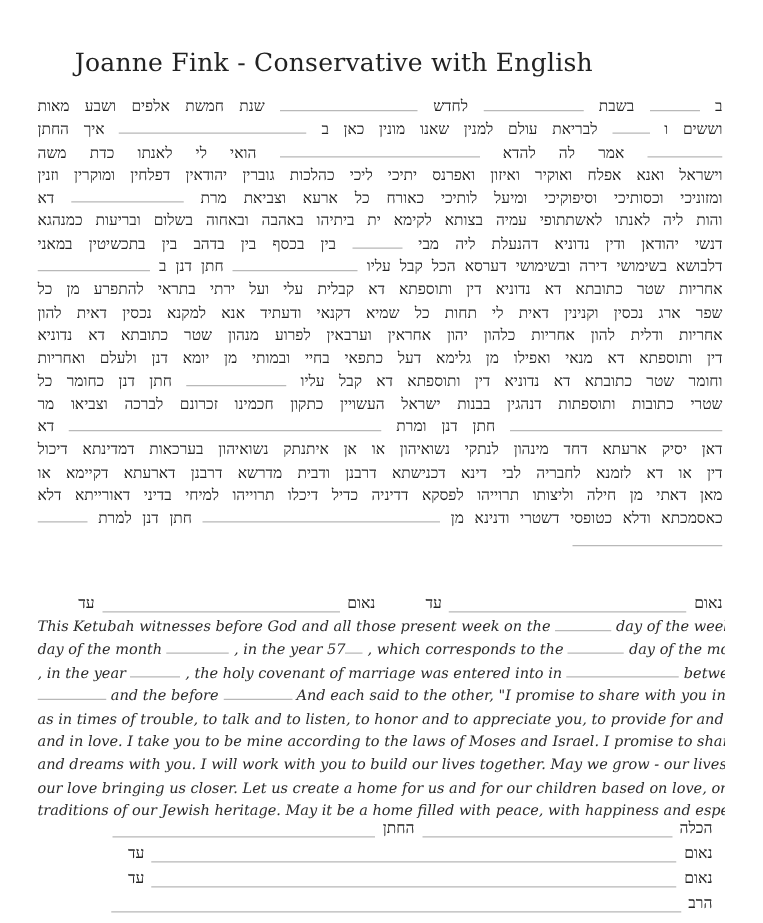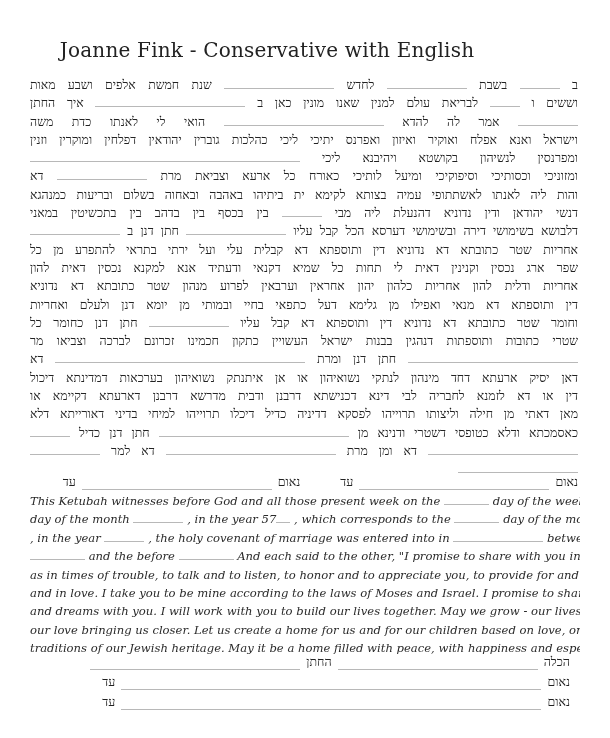--- a/index.html
+++ b/index.html
@@ -36,37 +36,35 @@
 </head>
 <body>
 
 <div class="title">Joanne Fink - Conservative with English</div>
 
 <div class="heb" id="heb" style="top:76px;">
     <div class="hl"><span> ב </span><span class="blank" style="width: 40px;"></span><span> בשבת </span><span class="blank" style="width: 80px;"></span><span> לחדש </span><span class="blank" style="width: 110px;"></span><span> שנת חמשת אלפים ושבע מאות </span></div>
     <div class="hl"><span> וששים ו </span><span class="blank" style="width: 30px;"></span><span> לבריאת עולם למנין שאנו מונין כאן ב </span><span class="blank" style="width: 150px;"></span><span> איך החתן </span></div>
     <div class="hl"><span class="blank" style="width: 60px;"></span><span> אמר לה להדא </span><span class="blank" style="width: 160px;"></span><span> הואי לי לאנתו כדת משה </span></div>
     <div class="hl"><span> וישראל ואנא אפלח ואוקיר ואיזון ואפרנס יתיכי ליכי כהלכות גוברין יהודאין דפלחין ומוקרין וזנין </span></div>
-    <div class="hl"><span> ומפרנסין לנשיהון בקושטא ויהיבנא ליכי </span><span class="blank" style="width: 270px;"></span></div>
     <div class="hl"><span> ומזוניכי וכסותיכי וסיפוקיכי ומיעל לותיכי כאורח כל ארעא וצביאת מרת </span><span class="blank" style="width: 90px;"></span><span> דא </span></div>
     <div class="hl"><span> והות ליה לאנתו לאשתתופי עמיה בצותא לקימא ית ביתיהו באהבה ובאחוה בשלום ובריעות כמנהגא </span></div>
     <div class="hl"><span> דנשי יהודאן ודין נדוניא דהנעלת ליה מבי </span><span class="blank" style="width: 40px;"></span><span> בין בכסף בין בדהב בין בתכשיטין במאני </span></div>
     <div class="hl"><span> דלבושא בשימושי דירה ובשימושי דערסא הכל קבל עליו </span><span class="blank" style="width: 100px;"></span><span> חתן דנן ב </span><span class="blank" style="width: 90px;"></span></div>
     <div class="hl"><span> אחריות שטר כתובתא דא נדוניא דין ותוספתא דא קבלית עלי ועל ירתי בתראי להתפרע מן כל </span></div>
     <div class="hl"><span> שפר ארג נכסין וקנינין דאית לי תחות כל שמיא דקנאי ודעתיד אנא למקנא נכסין דאית להון </span></div>
     <div class="hl"><span> אחריות ודלית להון אחריות כלהון יהון אחראין וערבאין לפרוע מנהון שטר כתובתא דא נדוניא </span></div>
     <div class="hl"><span> דין ותוספתא דא מנאי ואפילו מן גלימא דעל כתפאי בחיי ובמותי מן יומא דנן ולעלם ואחריות </span></div>
     <div class="hl"><span> וחומר שטר כתובתא דא נדוניא דין ותוספתא דא קבל עליו </span><span class="blank" style="width: 80px;"></span><span> חתן דנן כחומר כל </span></div>
     <div class="hl"><span> שטרי כתובות ותוספתות דנהגין בבנות ישראל העשויין כתקון חכמינו זכרונם לברכה וצביאו מר </span></div>
     <div class="hl"><span class="blank" style="width: 170px;"></span><span> חתן דנן ומרת </span><span class="blank" style="width: 250px;"></span><span> דא </span></div>
     <div class="hl"><span> דאן יסיק ארעתא דחד מינהון לנתקי נשואיהון או אן איתנתק נשואיהון בערכאות דמדינתא דיכול </span></div>
     <div class="hl"><span> דין או דא לזמנא לחבריה לבי דינא דכנישתא דרבנן ודבית מדרשא דרבנן דארעתא דקיימא או </span></div>
     <div class="hl"><span> מאן דאתי מן חילה וליצותו תרוייהו לפסקא דדיניה כדיל דיכלו תרוייהו למיחי בדיני דאורייתא דלא </span></div>
-    <div class="hl"><span> כאסמכתא ודלא כטופסי דשטרי ודנינא מן </span><span class="blank" style="width: 190px;"></span><span> חתן דנן כדיל </span><span class="blank" style="width: 40px;"></span></div>
-    <div class="hl"><span class="blank" style="width: 150px;"></span><span> דא ומן מרת </span><span class="blank" style="width: 170px;"></span><span> דא למר </span><span class="blank" style="width: 70px;"></span></div>
+    <div class="hl"><span> כאסמכתא ודלא כטופסי דשטרי ודנינא מן </span><span class="blank" style="width: 190px;"></span><span> חתן דנן למרת </span><span class="blank" style="width: 40px;"></span></div>
     <div class="hl"><span class="blank" style="width: 120px;"></span></div>
   </div>
 
 <div class="wit">
   <span>נאום</span>
   <span class="line" style="width:190px;margin:0 6px;"></span>
   <span>עד</span>
   <span style="width:40px;"></span>
   <span>נאום</span>
   <span class="line" style="width:190px;margin:0 6px;"></span>
@@ -95,13 +93,17 @@
   <div class="sigrow">
     <span>נאום</span>
     <span class="line" style="width:420px;margin:0 6px;"></span>
     <span>עד</span>
   </div>
   <div class="sigrow">
     <span>נאום</span>
     <span class="line" style="width:420px;margin:0 6px;"></span>
     <span>עד</span>
   </div>
+  <div class="sigrow">
+    <span>הרב</span>
+    <span class="line" style="width:456px;margin:0 6px;"></span>
+  </div>
 </div>
 
 </body></html>

